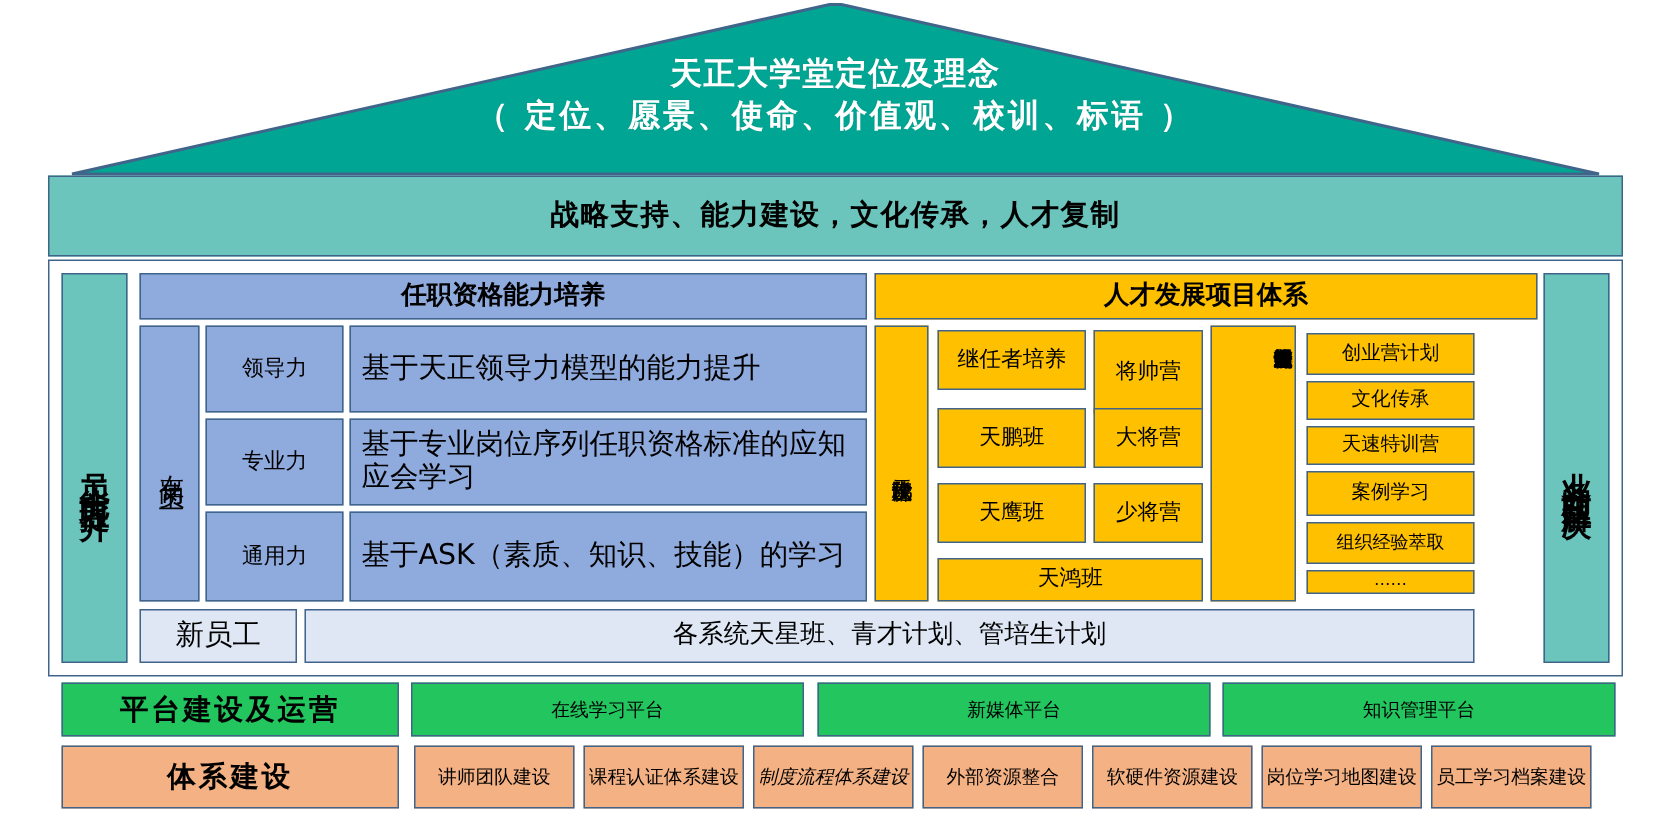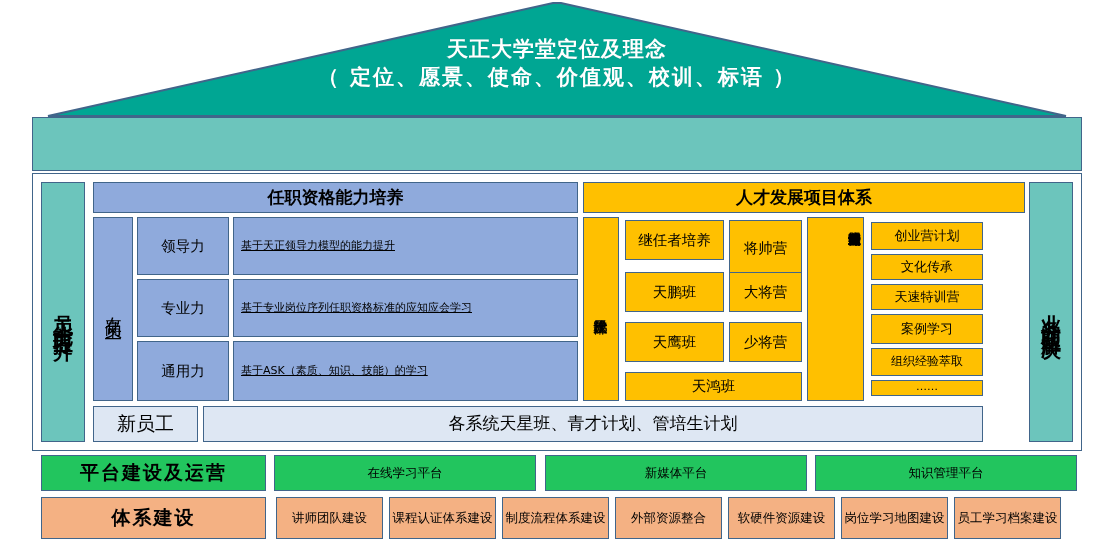--- a/index.html
+++ b/index.html
@@ -38,21 +38,21 @@
   .blue{background:#8FAADC;}
   .orange{background:#FFC000;}
   .ltblue{background:#DEE7F3;}
 
   .vlabel{writing-mode:vertical-rl;text-orientation:upright;
       font-size:17px;letter-spacing:3px;}
   .vlabel-sm{writing-mode:vertical-rl;text-orientation:upright;
       font-size:14px;letter-spacing:0px;line-height:1.0;}
 
   .cellL{justify-content:flex-start;padding-left:7px;padding-right:4px;
-      text-align:left;font-size:11px;text-decoration:underline;}
+      text-align:left;font-size:19px;}
   .cell{font-size:14.5px;}
   .cell-sm{font-size:13px;}
 
   
   .green{background:#22c55e;border:1px solid #41658A;}
   .salmon{background:#F4B183;border:1px solid #41658A;}
   .row-big{font-size:19px;font-weight:bold;letter-spacing:2px;}
   .row-sm{font-size:12.5px;}
   .row-sm2{font-size:12.5px;line-height:1.25;}
 </style>
@@ -61,20 +61,21 @@
 
 <svg id="roof" viewBox="0 0 1114 118" preserveAspectRatio="none">
   <polygon points="48,116 553,3 561,3 1066,116" fill="#00A693" stroke="#41658A" stroke-width="2"></polygon>
 </svg>
 <div id="roof-title">
   <div class="l1">天正大学堂定位及理念</div>
   <div class="l2">（ 定位、愿景、使命、价值观、校训、标语 ）</div>
 </div>
 
 <div class="bx" id="band">
+  <div class="b1">战略支持、能力建设，文化传承，人才复制</div>
 </div>
 
 <div class="abs" id="body-frame"></div>
 
 <div class="bx pillar" style="left:41px;top:182px;width:44px;height:260px;">员工能力提升</div>
 
 <div class="bx pillar" style="left:1029px;top:182px;width:44px;height:260px;">业务问题解决</div>
 
 <div class="bx blue sec-head" style="left:93px;top:182px;width:485px;height:31px;">任职资格能力培养</div>
 
@@ -128,21 +129,21 @@
      display:flex;align-items:center;justify-content:center;">知识管理平台</div>
 
 <div class="abs salmon row-big" style="left:41px;top:497px;width:225px;height:42px;
      display:flex;align-items:center;justify-content:center;">体系建设</div>
 
 <div class="abs salmon row-sm2" style="left:276px;top:497px;width:107px;height:42px;
      display:flex;align-items:center;justify-content:center;text-align:center;">讲师团队建设</div>
 <div class="abs salmon row-sm2" style="left:389px;top:497px;width:107px;height:42px;
      display:flex;align-items:center;justify-content:center;text-align:center;">课程认证体系建设</div>
 <div class="abs salmon row-sm2" style="left:502px;top:497px;width:107px;height:42px;
-     display:flex;align-items:center;justify-content:center;text-align:center;">制度流程体系建设</div>
+     display:flex;align-items:center;justify-content:center;text-align:center;font-style:italic;">制度流程体系建设</div>
 <div class="abs salmon row-sm2" style="left:615px;top:497px;width:107px;height:42px;
      display:flex;align-items:center;justify-content:center;text-align:center;">外部资源整合</div>
 <div class="abs salmon row-sm2" style="left:728px;top:497px;width:107px;height:42px;
      display:flex;align-items:center;justify-content:center;text-align:center;">软硬件资源建设</div>
 <div class="abs salmon row-sm2" style="left:841px;top:497px;width:107px;height:42px;
      display:flex;align-items:center;justify-content:center;text-align:center;">岗位学习地图建设</div>
 <div class="abs salmon row-sm2" style="left:954px;top:497px;width:107px;height:42px;
      display:flex;align-items:center;justify-content:center;text-align:center;">员工学习档案建设</div>
 
 </body></html>

